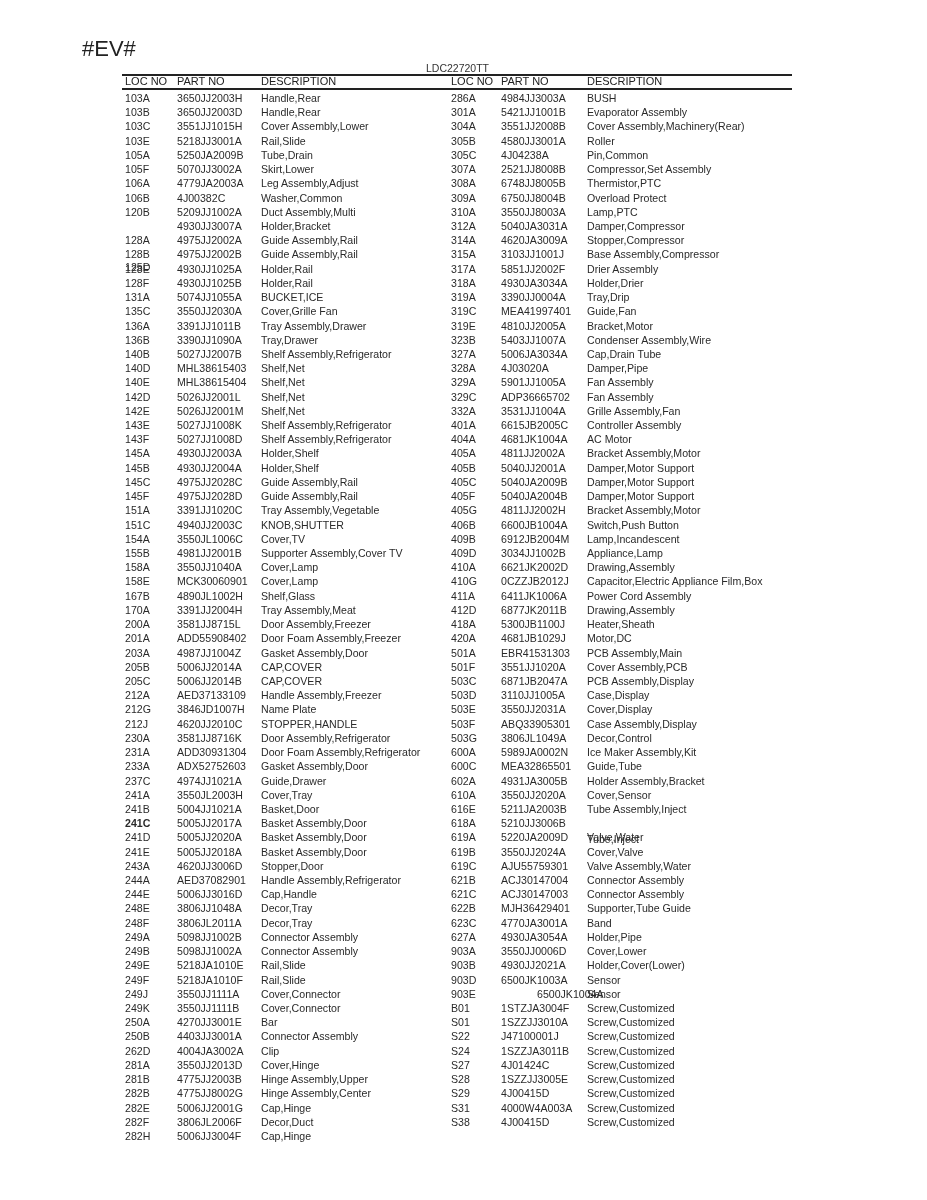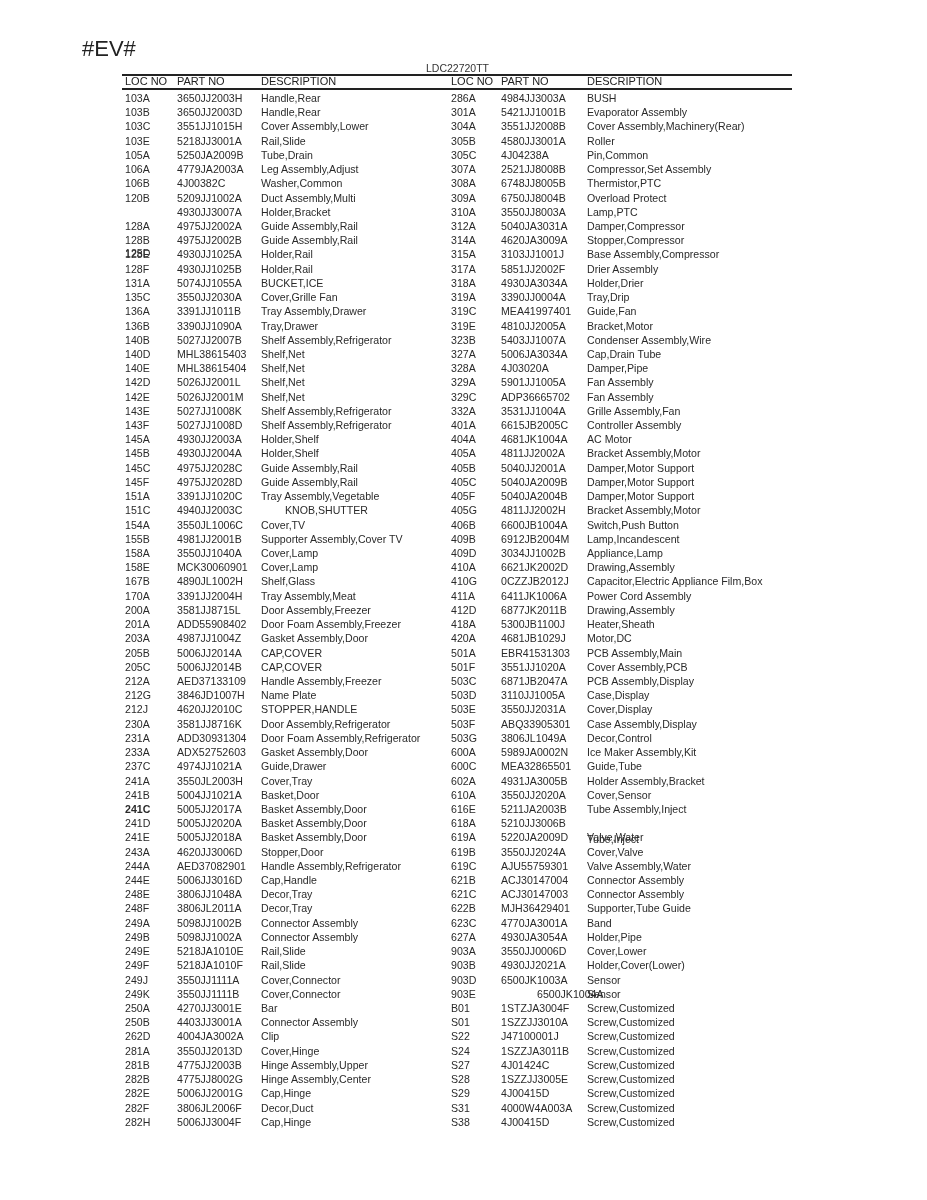--- a/index.html
+++ b/index.html
@@ -72,20 +72,25 @@
       <span style="left: 0px;">103E</span>
       <span style="left: 52px;">5218JJ3001A</span>
       <span style="left: 136px;">Rail,Slide</span>
     </div>
     <div class="row">
       <span style="left: 0px;">105A</span>
       <span style="left: 52px;">5250JA2009B</span>
       <span style="left: 136px;">Tube,Drain</span>
     </div>
     <div class="row">
+      <span style="left: 0px;">105F</span>
+      <span style="left: 52px;">5070JJ3002A</span>
+      <span style="left: 136px;">Skirt,Lower</span>
+    </div>
+    <div class="row">
       <span style="left: 0px;">106A</span>
       <span style="left: 52px;">4779JA2003A</span>
       <span style="left: 136px;">Leg Assembly,Adjust</span>
     </div>
     <div class="row">
       <span style="left: 0px;">106B</span>
       <span style="left: 52px;">4J00382C</span>
       <span style="left: 136px;">Washer,Common</span>
     </div>
     <div class="row">
@@ -194,21 +199,21 @@
       <span style="left: 136px;">Guide Assembly,Rail</span>
     </div>
     <div class="row">
       <span style="left: 0px;">151A</span>
       <span style="left: 52px;">3391JJ1020C</span>
       <span style="left: 136px;">Tray Assembly,Vegetable</span>
     </div>
     <div class="row">
       <span style="left: 0px;">151C</span>
       <span style="left: 52px;">4940JJ2003C</span>
-      <span style="left: 136px; margin-left: 24px;">KNOB,SHUTTER</span>
+      <span style="left: 136px;">KNOB,SHUTTER</span>
     </div>
     <div class="row">
       <span style="left: 0px;">154A</span>
       <span style="left: 52px;">3550JL1006C</span>
       <span style="left: 136px;">Cover,TV</span>
     </div>
     <div class="row">
       <span style="left: 0px;">155B</span>
       <span style="left: 52px;">4981JJ2001B</span>
       <span style="left: 136px;">Supporter Assembly,Cover TV</span>

